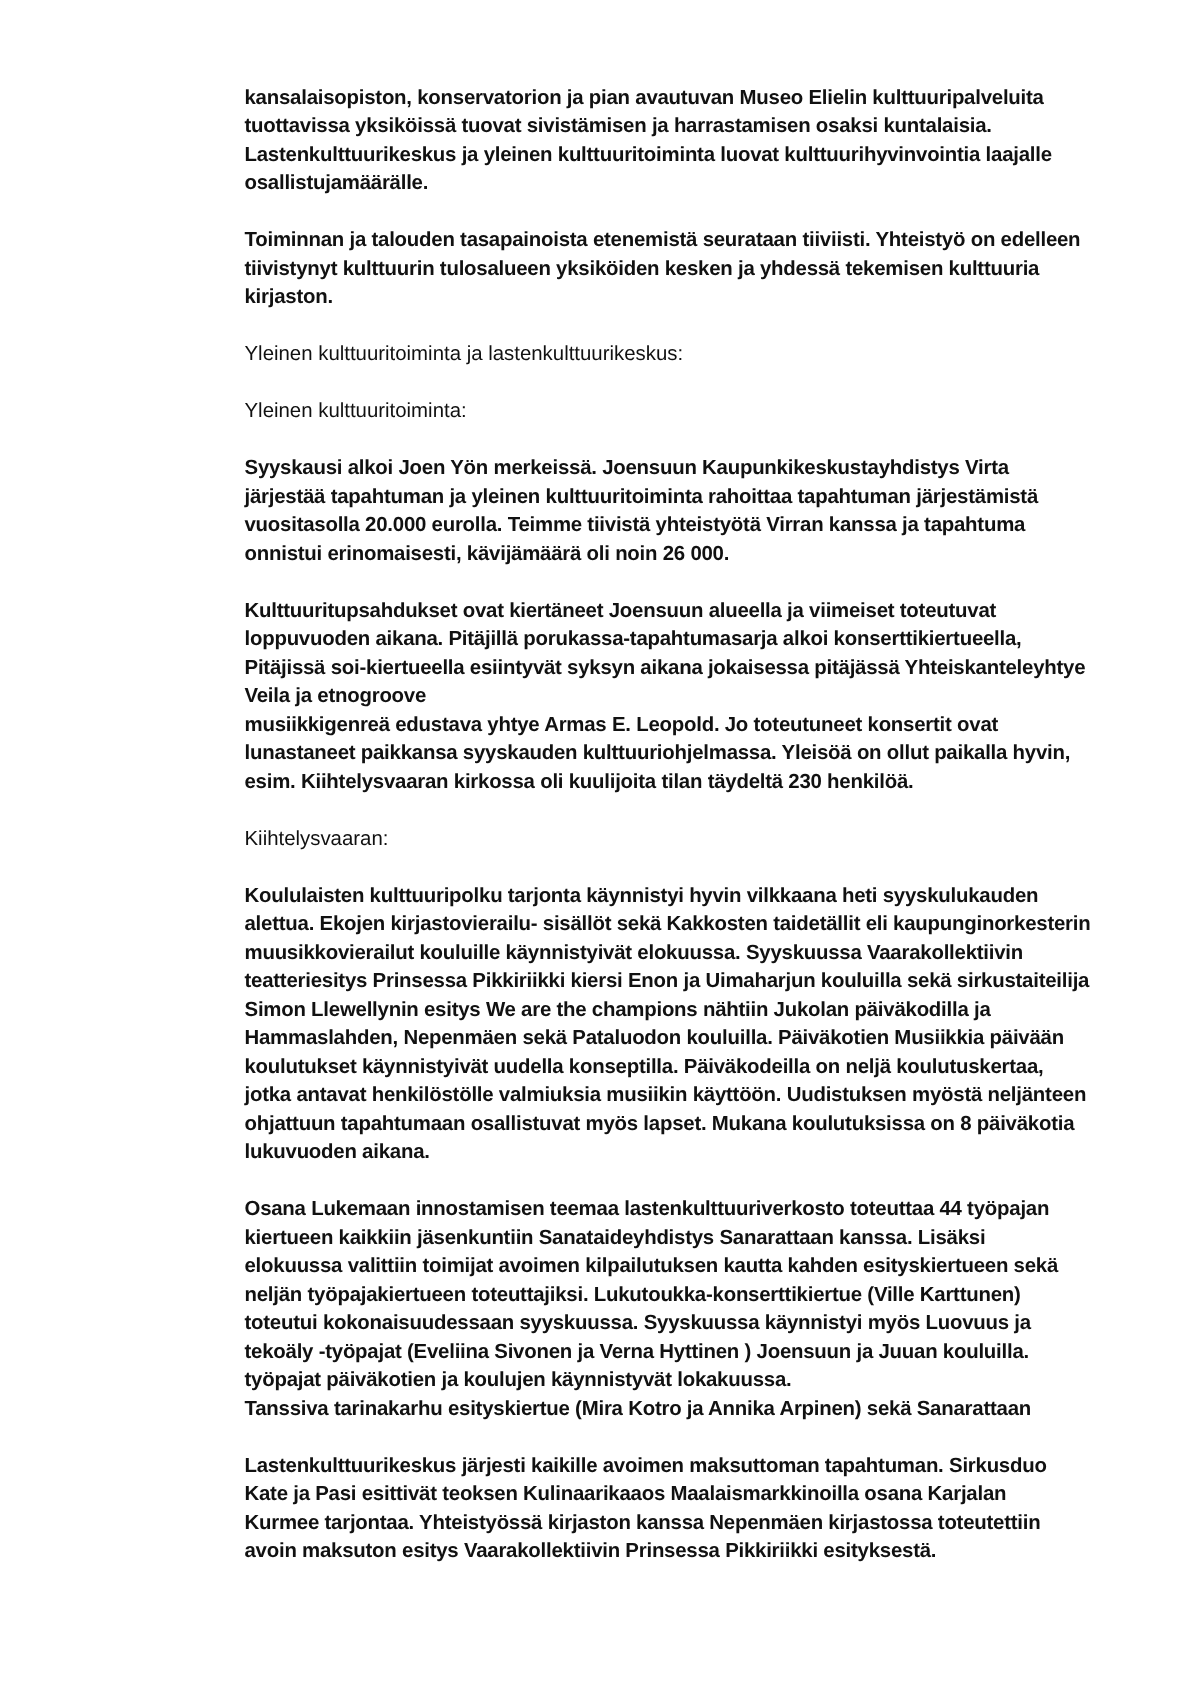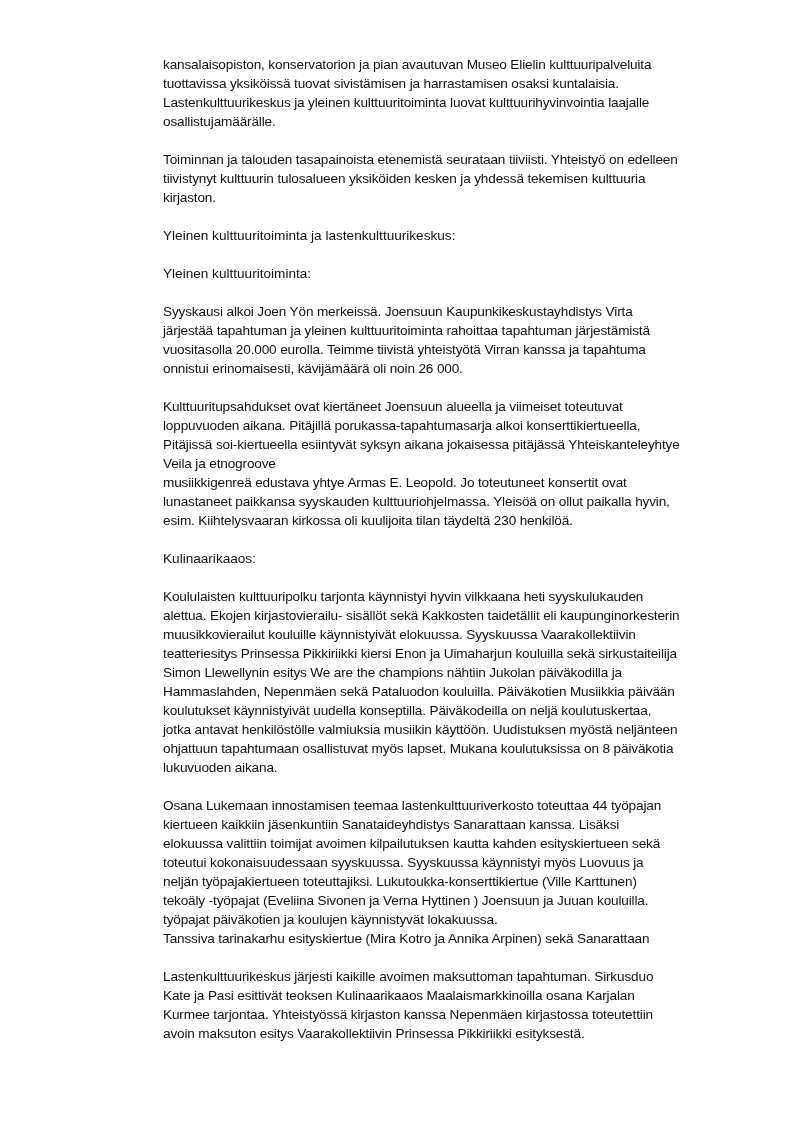--- a/index.html
+++ b/index.html
@@ -3,21 +3,21 @@
   <meta charset="utf-8">
   <style>
     html, body { margin: 0; padding: 0; background: #ffffff; }
     body { width: 794px; height: 1122px; position: relative; overflow: hidden; }
     .page {
       position: absolute; left: 163px; top: 55px; width: 600px;
       font-family: "Liberation Sans", sans-serif;
       font-size: 13.6px; color: #111111; line-height: 19px;
       letter-spacing: -0.15px;
     }
-    .para { margin: 0 0 19px 0; }
+    .para { margin: 0 0 19px 0; font-weight: bold; }
     .line { display: block; white-space: nowrap; }
     .heading { font-weight: normal; margin: 0 0 19px 0; display: block; white-space: nowrap; letter-spacing: 0; }
   </style>
 </head>
 <body>
 
 <div class="page" id="page">
     <div class="para">
       <span class="line">kansalaisopiston, konservatorion ja pian avautuvan Museo Elielin kulttuuripalveluita</span>
       <span class="line">tuottavissa yksiköissä tuovat sivistämisen ja harrastamisen osaksi kuntalaisia.</span>
@@ -39,39 +39,39 @@
     </div>
     <div class="para">
       <span class="line">Kulttuuritupsahdukset ovat kiertäneet Joensuun alueella ja viimeiset toteutuvat</span>
       <span class="line">loppuvuoden aikana. Pitäjillä porukassa-tapahtumasarja alkoi konserttikiertueella,</span>
       <span class="line">Pitäjissä soi-kiertueella esiintyvät syksyn aikana jokaisessa pitäjässä Yhteiskanteleyhtye</span>
       <span class="line">Veila ja etnogroove</span>
       <span class="line">musiikkigenreä edustava yhtye Armas E. Leopold. Jo toteutuneet konsertit ovat</span>
       <span class="line">lunastaneet paikkansa syyskauden kulttuuriohjelmassa. Yleisöä on ollut paikalla hyvin,</span>
       <span class="line">esim. Kiihtelysvaaran kirkossa oli kuulijoita tilan täydeltä 230 henkilöä.</span>
     </div>
-    <div class="heading">Kulinaarikaaos:</div>
+    <div class="heading">Kiihtelysvaaran:</div>
     <div class="para">
       <span class="line">Koululaisten kulttuuripolku tarjonta käynnistyi hyvin vilkkaana heti syyskulukauden</span>
       <span class="line">alettua. Ekojen kirjastovierailu- sisällöt sekä Kakkosten taidetällit eli kaupunginorkesterin</span>
       <span class="line">muusikkovierailut kouluille käynnistyivät elokuussa. Syyskuussa Vaarakollektiivin</span>
       <span class="line">teatteriesitys Prinsessa Pikkiriikki kiersi Enon ja Uimaharjun kouluilla sekä sirkustaiteilija</span>
       <span class="line">Simon Llewellynin esitys We are the champions nähtiin Jukolan päiväkodilla ja</span>
       <span class="line">Hammaslahden, Nepenmäen sekä Pataluodon kouluilla. Päiväkotien Musiikkia päivään</span>
       <span class="line">koulutukset käynnistyivät uudella konseptilla.  Päiväkodeilla on neljä koulutuskertaa,</span>
       <span class="line">jotka antavat henkilöstölle valmiuksia musiikin käyttöön. Uudistuksen myöstä neljänteen</span>
       <span class="line">ohjattuun tapahtumaan osallistuvat myös lapset. Mukana koulutuksissa on 8 päiväkotia</span>
       <span class="line">lukuvuoden aikana.</span>
     </div>
     <div class="para">
       <span class="line">Osana Lukemaan innostamisen teemaa lastenkulttuuriverkosto toteuttaa 44 työpajan</span>
       <span class="line">kiertueen kaikkiin jäsenkuntiin Sanataideyhdistys Sanarattaan kanssa. Lisäksi</span>
       <span class="line">elokuussa valittiin toimijat avoimen kilpailutuksen kautta kahden esityskiertueen sekä</span>
+      <span class="line">neljän työpajakiertueen toteuttajiksi. Lukutoukka-konserttikiertue (Ville Karttunen)</span>
       <span class="line">toteutui kokonaisuudessaan syyskuussa.  Syyskuussa käynnistyi myös Luovuus ja</span>
-      <span class="line">neljän työpajakiertueen toteuttajiksi. Lukutoukka-konserttikiertue (Ville Karttunen)</span>
       <span class="line">tekoäly -työpajat (Eveliina Sivonen ja Verna Hyttinen ) Joensuun ja Juuan kouluilla.</span>
       <span class="line">työpajat päiväkotien ja koulujen käynnistyvät lokakuussa.</span>
       <span class="line">Tanssiva tarinakarhu esityskiertue  (Mira Kotro ja Annika Arpinen) sekä Sanarattaan</span>
     </div>
     <div class="para">
       <span class="line">Lastenkulttuurikeskus järjesti kaikille avoimen maksuttoman tapahtuman. Sirkusduo</span>
       <span class="line">Kate ja Pasi esittivät teoksen Kulinaarikaaos Maalaismarkkinoilla  osana Karjalan</span>
       <span class="line">Kurmee tarjontaa. Yhteistyössä kirjaston kanssa Nepenmäen kirjastossa toteutettiin</span>
       <span class="line">avoin maksuton esitys Vaarakollektiivin  Prinsessa Pikkiriikki  esityksestä.</span>
     </div>

